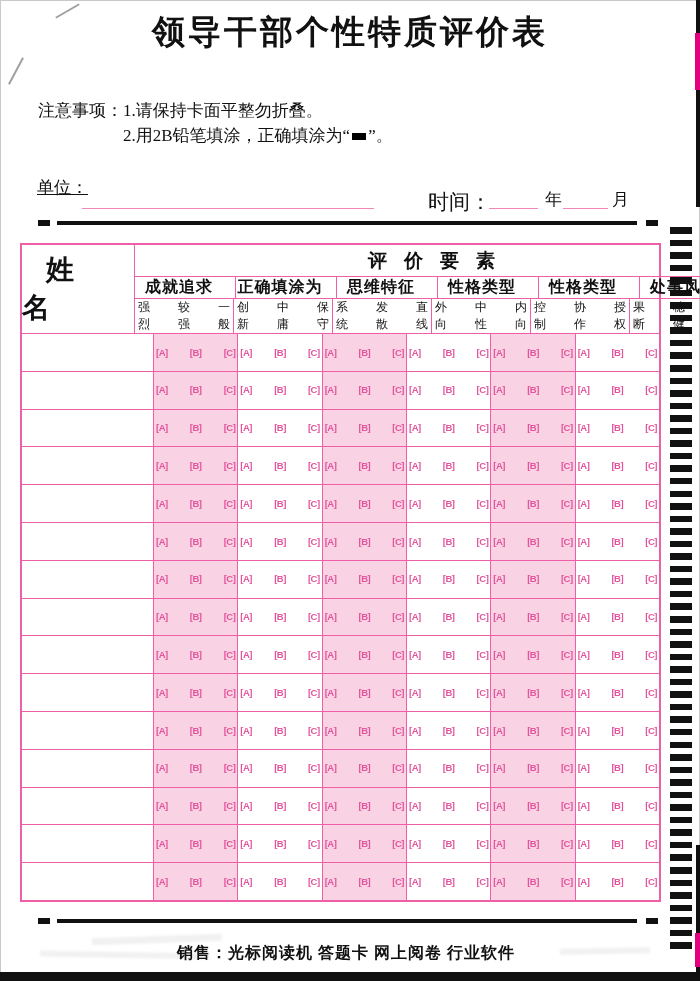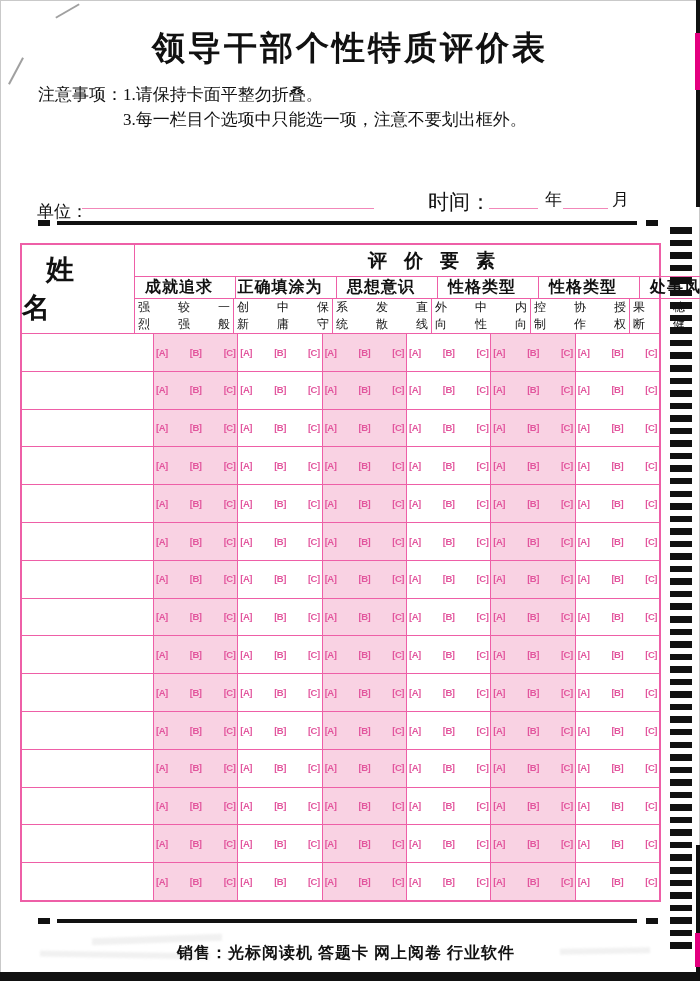--- a/index.html
+++ b/index.html
@@ -23,28 +23,28 @@
   .edge-bottom{position:absolute;left:0;bottom:0;width:100%;height:9px;background:var(--ink);}
   .fold-mark{position:absolute;height:2px;background:#8f8f8f;opacity:.85;}
   .fm1{left:54px;top:10px;width:27px;transform:rotate(-30deg);}
   .fm2{left:1px;top:70px;width:30px;transform:rotate(-62deg);}
   .smudge{position:absolute;background:#aaa;opacity:.16;filter:blur(1px);}
   .sm1{left:92px;top:936px;width:130px;height:7px;transform:rotate(-2deg);}
   .sm2{left:40px;top:952px;width:170px;height:6px;transform:rotate(1deg);}
   .sm3{left:560px;top:948px;width:90px;height:6px;transform:rotate(-1deg);}
 
   
-  .title{position:absolute;left:0;top:26px;width:700px;text-align:center;
+  .title{position:absolute;left:0;top:10px;width:700px;text-align:center;
          font-size:33px;font-weight:bold;letter-spacing:3px;}
-  .notice{position:absolute;left:38px;top:82px;font-size:17px;line-height:25px;}
+  .notice{position:absolute;left:38px;top:98px;font-size:17px;line-height:25px;}
   .notice-line{white-space:nowrap;}
   .notice-indent{padding-left:85px;}
   .fill-mark{display:inline-block;width:14px;height:7px;background:#000;vertical-align:1px;margin:0 2px;}
 
-  .unit-label{position:absolute;left:37px;top:200px;font-size:17px;}
+  .unit-label{position:absolute;left:37px;top:176px;font-size:17px;text-decoration:underline;}
   .unit-line{position:absolute;left:82px;top:208px;width:292px;height:1px;background:#f287b9;}
   .time-label{position:absolute;left:428px;top:188px;font-size:21px;}
   .year-line{position:absolute;left:489px;top:208px;width:49px;height:1px;background:#f287b9;}
   .year-label{position:absolute;left:545px;top:188px;font-size:17px;}
   .month-line{position:absolute;left:563px;top:208px;width:45px;height:1px;background:#f287b9;}
   .month-label{position:absolute;left:612px;top:188px;font-size:17px;}
 
   
   .sync-line{position:absolute;left:0;width:700px;height:6px;}
   .sync-top{top:220px;}
@@ -100,21 +100,21 @@
   <div class="edge-magenta-bottom"></div>
   <div class="edge-bottom"></div>
   <div class="smudge sm1"></div>
   <div class="smudge sm2"></div>
   <div class="smudge sm3"></div>
 
   <div class="title">领导干部个性特质评价表</div>
 
   <div class="notice">
     <div class="notice-line"><span>注意事项：</span><span>1.请保持卡面平整勿折叠。</span></div>
-    <div class="notice-line notice-indent">3.每一栏目个选项中只能选一项，注意不要划出框外。</div>
+    <div class="notice-line notice-indent"><span>2.用2B铅笔填涂，正确填涂为“</span><span class="fill-mark"></span><span>”。</span></div>
   </div>
 
   <span class="unit-label">单位：</span>
   <div class="unit-line"></div>
   <span class="time-label">时间：</span>
   <div class="year-line"></div>
   <span class="year-label">年</span>
   <div class="month-line"></div>
   <span class="month-label">月</span>
 
@@ -132,21 +132,21 @@
   <div class="timing-strip"></div>
 
   <div class="form-table">
     <div class="table-header">
       <div class="name-cell">姓名</div>
       <div class="header-right">
         <div class="eval-header">评价要素</div>
         <div class="cat-row">
             <div class="cat-cell">成就追求</div>
             <div class="cat-cell bl">正确填涂为</div>
-            <div class="cat-cell bl">思想意识</div>
+            <div class="cat-cell bl">思维特征</div>
             <div class="cat-cell bl">性格类型</div>
             <div class="cat-cell bl">性格类型</div>
             <div class="cat-cell bl">处事风格</div>
           </div>
         <div class="opt-row">
             <div class="opt-cell">
               <span class="opt-label">强烈</span>
               <span class="opt-label">较强</span>
               <span class="opt-label">一般</span>
             </div>

